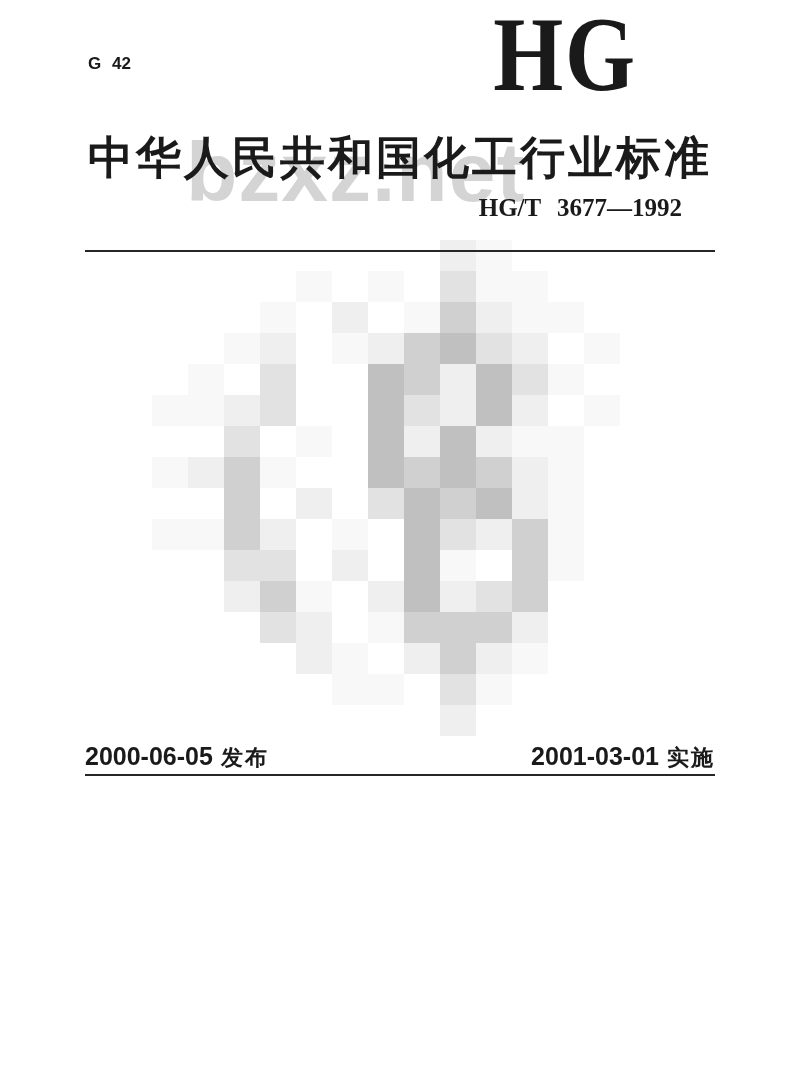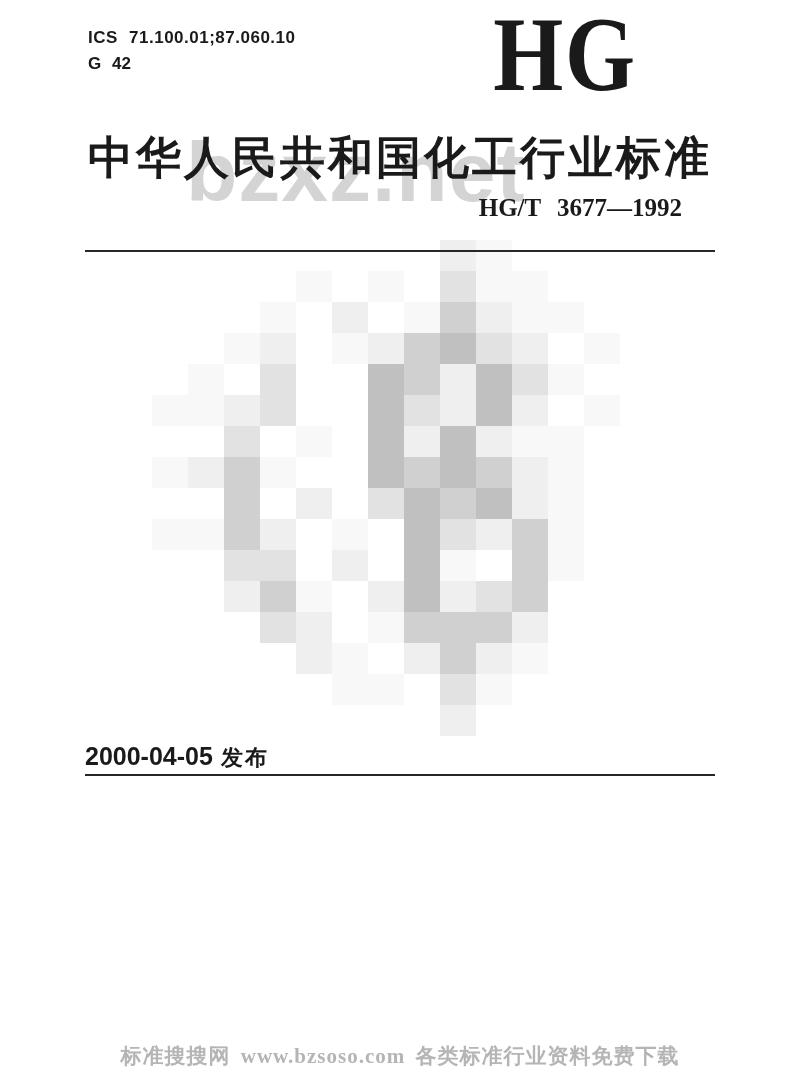--- a/index.html
+++ b/index.html
@@ -214,35 +214,36 @@
       <div class="cell" style="left: 512px; top: 643px; background: rgb(248, 248, 248);"></div>
       <div class="cell" style="left: 332px; top: 674px; background: rgb(248, 248, 248);"></div>
       <div class="cell" style="left: 368px; top: 674px; background: rgb(248, 248, 248);"></div>
       <div class="cell" style="left: 440px; top: 674px; background: rgb(226, 226, 226);"></div>
       <div class="cell" style="left: 476px; top: 674px; background: rgb(248, 248, 248);"></div>
       <div class="cell" style="left: 440px; top: 705px; background: rgb(239, 239, 239);"></div>
     </div>
 
   <div class="abs wm-site">bzxz.net</div>
 
-  <div class="abs ics">ICS 71.100.01;87.060.10</div>
   <div class="abs gcode">G 42</div>
 
   <div class="abs hg-logo">HG</div>
 
   <div class="abs heading">中华人民共和国化工行业标准</div>
 
   <div class="abs std-no">HG/T 3677—1992</div>
 
   <div class="abs rule rule-top"></div>
   <div class="abs rule rule-bottom"></div>
 
 
   <div class="abs dates">
     <span>
-      <span>2000-04-05</span><span class="lbl">发布</span>
+      <span>2000-06-05</span><span class="lbl">发布</span>
+    </span>
+    <span>
+      <span>2001-03-01</span><span class="lbl">实施</span>
     </span>
   </div>
 
 
-  <div class="abs wm-footer">标准搜搜网 www.bzsoso.com 各类标准行业资料免费下载</div>
 
 </div>
 
 </body></html>

